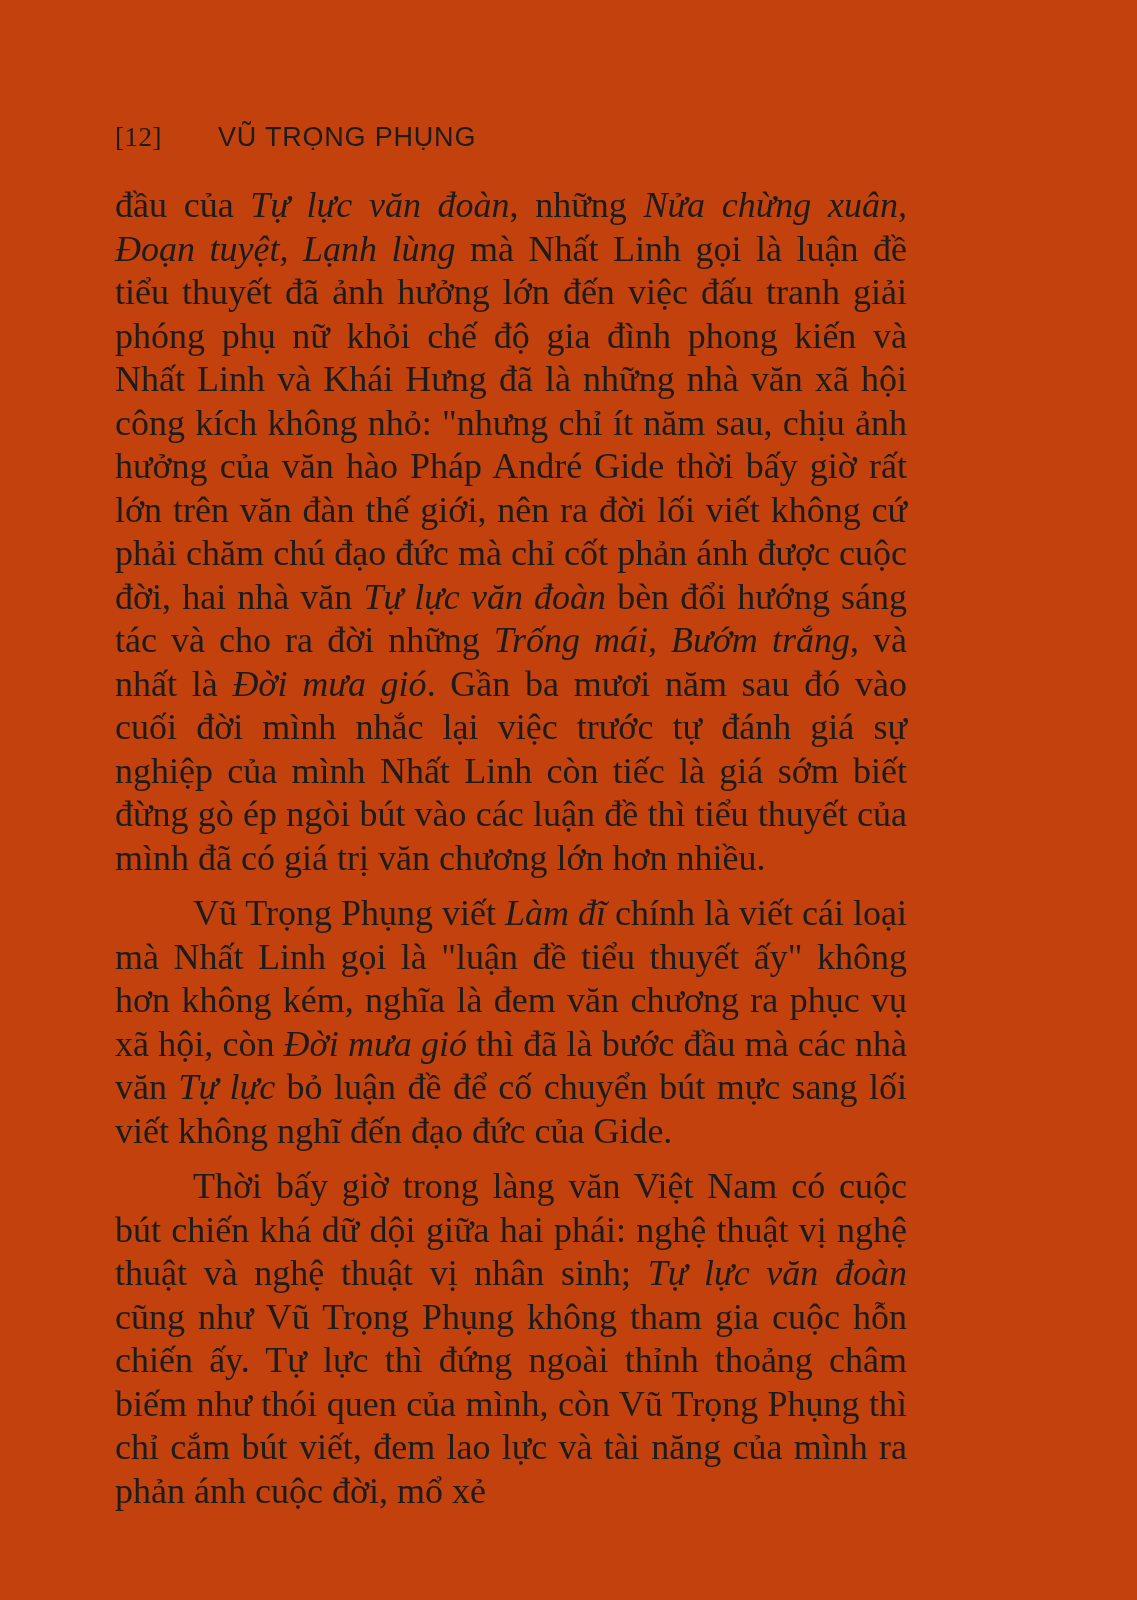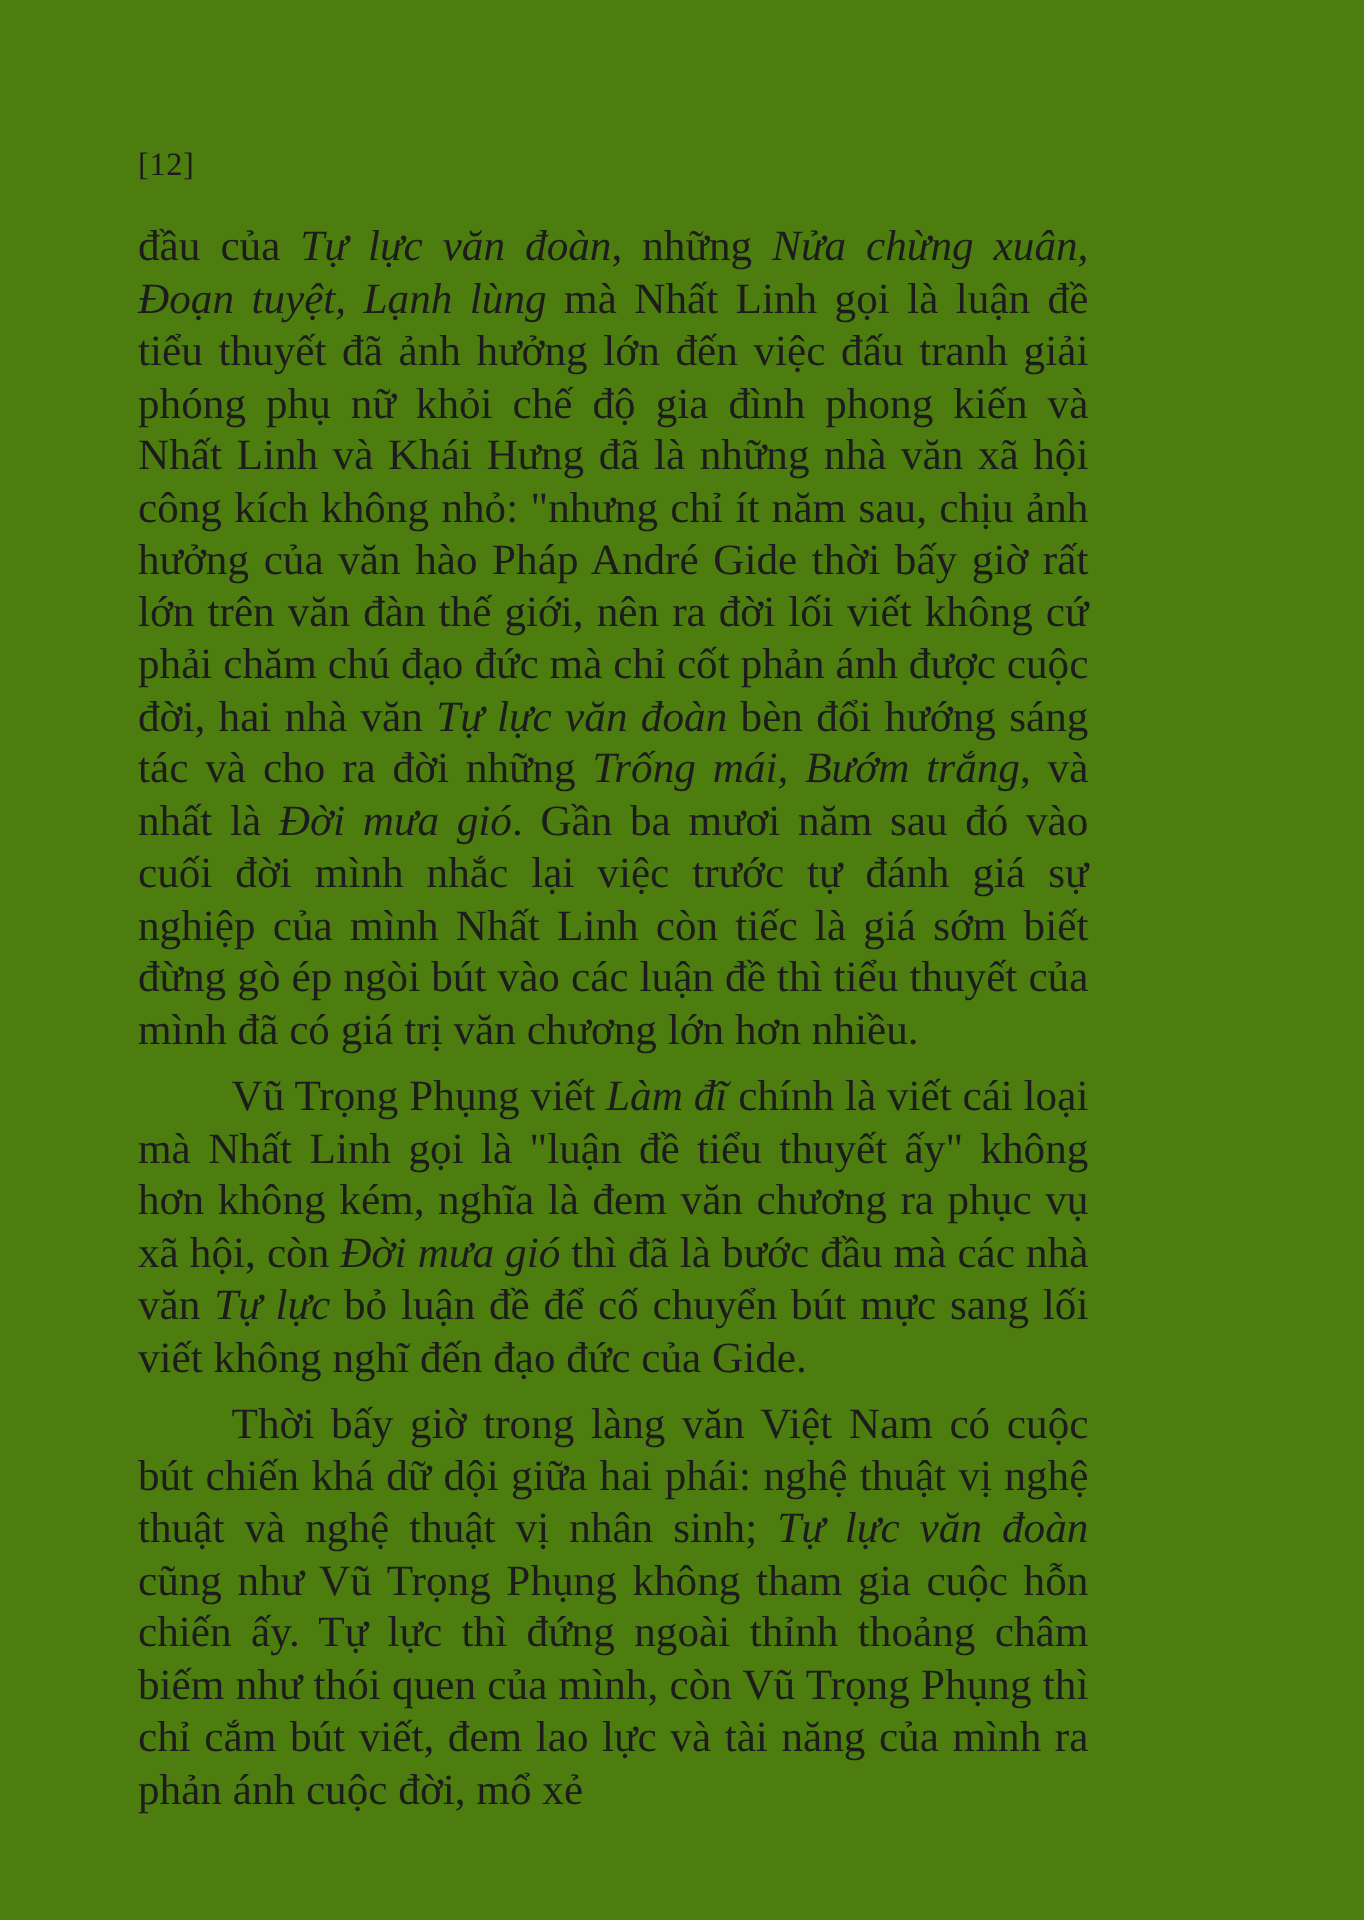--- a/index.html
+++ b/index.html
@@ -11,21 +11,21 @@
     height: 1600px;
     background: #fdfdfb;
     font-family: "Liberation Serif", serif;
     color: #1c1c1c;
     overflow: hidden;
   }
   .page {
     position: relative;
     width: 1137px;
     height: 1600px;
-    background: #4d7c0f;
+    background: #c2410c;
   }
   .running-header {
     position: absolute;
     top: 122px;
     left: 115px;
     width: 792px;
     display: flex;
     align-items: baseline;
   }
   .page-number {
@@ -63,20 +63,21 @@
   .body-text i {
     font-style: italic;
   }
 </style>
 </head>
 <body>
 
 <div class="page">
   <div class="running-header">
     <span class="page-number">[12]</span>
+    <span class="running-title">VŨ TRỌNG PHỤNG</span>
   </div>
 
   <div class="body-text" id="body-text">
       <p><span>đầu của </span><i>Tự lực văn đoàn</i><span>, những </span><i>Nửa chừng xuân, Đoạn tuyệt, Lạnh lùng</i><span> mà Nhất Linh gọi là luận đề tiểu thuyết đã ảnh hưởng lớn đến việc đấu tranh giải phóng phụ nữ khỏi chế độ gia đình phong kiến và Nhất Linh và Khái Hưng đã là những nhà văn xã hội công kích không nhỏ: "nhưng chỉ ít năm sau, chịu ảnh hưởng của văn hào Pháp André Gide thời bấy giờ rất lớn trên văn đàn thế giới, nên ra đời lối viết không cứ phải chăm chú đạo đức mà chỉ cốt phản ánh được cuộc đời, hai nhà văn </span><i>Tự lực văn đoàn</i><span> bèn đổi hướng sáng tác và cho ra đời những </span><i>Trống mái, Bướm trắng</i><span>, và nhất là </span><i>Đời mưa gió</i><span>. Gần ba mươi năm sau đó vào cuối đời mình nhắc lại việc trước tự đánh giá sự nghiệp của mình Nhất Linh còn tiếc là giá sớm biết đừng gò ép ngòi bút vào các luận đề thì tiểu thuyết của mình đã có giá trị văn chương lớn hơn nhiều.</span></p>
       <p class="indent"><span>Vũ Trọng Phụng viết </span><i>Làm đĩ</i><span> chính là viết cái loại mà Nhất Linh gọi là "luận đề tiểu thuyết ấy" không hơn không kém, nghĩa là đem văn chương ra phục vụ xã hội, còn </span><i>Đời mưa gió</i><span> thì đã là bước đầu mà các nhà văn </span><i>Tự lực</i><span> bỏ luận đề để cố chuyển bút mực sang lối viết không nghĩ đến đạo đức của Gide.</span></p>
       <p class="indent"><span>Thời bấy giờ trong làng văn Việt Nam có cuộc bút chiến khá dữ dội giữa hai phái: nghệ thuật vị nghệ thuật và nghệ thuật vị nhân sinh; </span><i>Tự lực văn đoàn</i><span> cũng như Vũ Trọng Phụng không tham gia cuộc hỗn chiến ấy. Tự lực thì đứng ngoài thỉnh thoảng châm biếm như thói quen của mình, còn Vũ Trọng Phụng thì chỉ cắm bút viết, đem lao lực và tài năng của mình ra phản ánh cuộc đời, mổ xẻ</span></p>
     </div>
 </div>
 
 </body></html>

